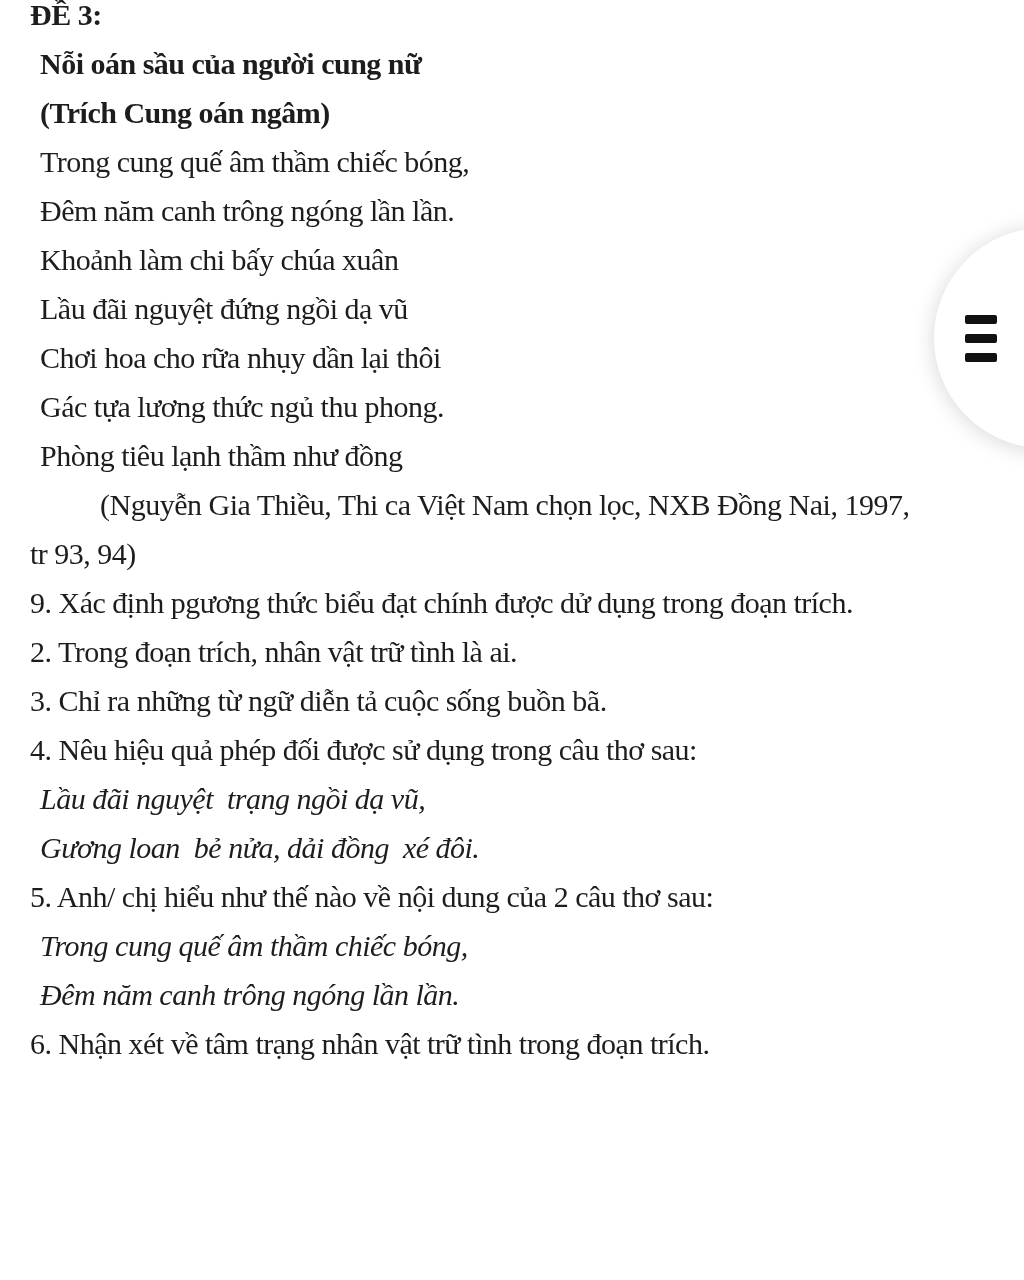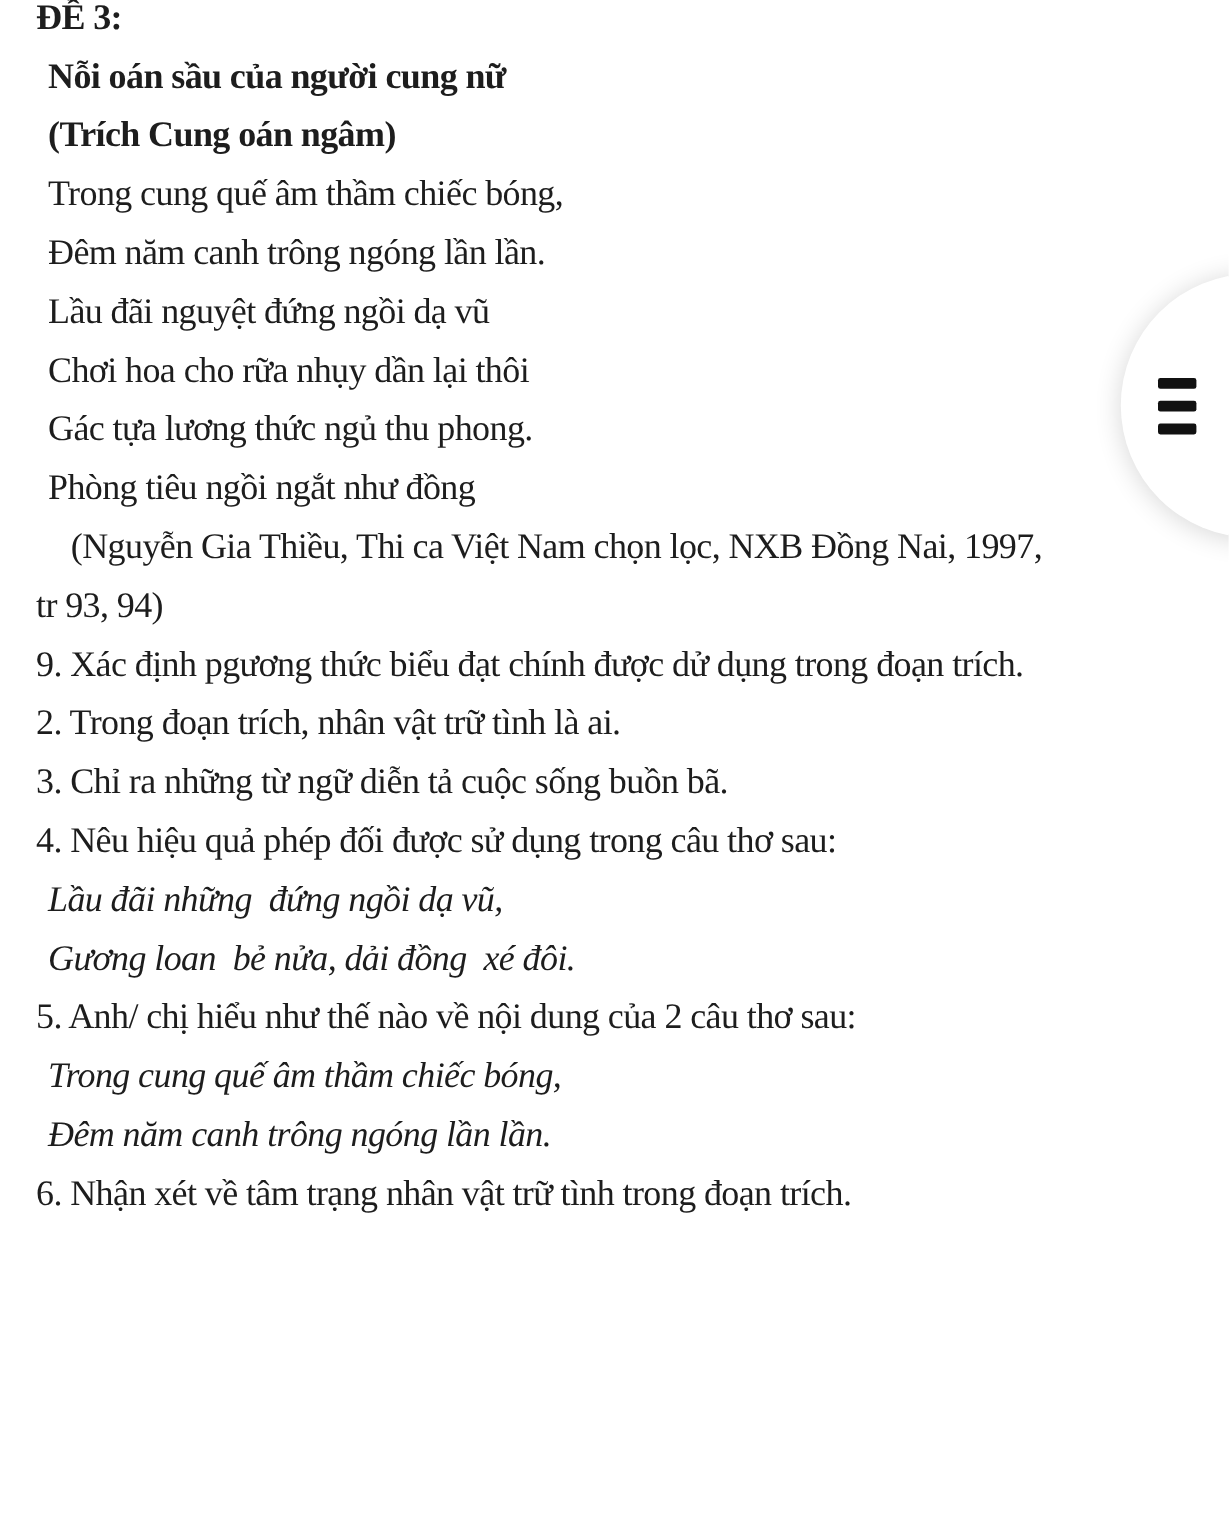--- a/index.html
+++ b/index.html
@@ -27,21 +27,21 @@
     line-height: 49px;
     font-size: 30px;
     letter-spacing: -0.5px;
     white-space: pre;
     color: #1d1d1d;
   }
   .left    { padding-left: 30px; }
   .center  { text-align: left; padding-left: 40px; }
   .bold    { font-weight: bold; }
   .italic  { font-style: italic; }
-  .indent  { padding-left: 59px; }
+  .indent  { padding-left: 100px; }
   
   .cutoff-line {
     position: absolute;
     top: 1272px;
     left: 32px;
     width: 720px;
     height: 7px;
     background:
       repeating-linear-gradient(90deg, #1c1c1c 0 8px, transparent 8px 26px),
       repeating-linear-gradient(90deg, #1c1c1c 0 3px, transparent 3px 17px);
@@ -83,34 +83,35 @@
 
 <div class="page">
 
   <div class="doc">
     <div class="line left bold">ĐỀ 3:</div>
     <div class="line center bold">Nỗi oán sầu của người cung nữ</div>
     <div class="line center bold">(Trích Cung oán ngâm)</div>
 
     <div class="line center">Trong cung quế âm thầm chiếc bóng,</div>
     <div class="line center">Đêm năm canh trông ngóng lần lần.</div>
+    <div class="line center">Khoảnh làm chi bấy chúa xuân</div>
     <div class="line center">Lầu đãi nguyệt đứng ngồi dạ vũ</div>
     <div class="line center">Chơi hoa cho rữa nhụy dần lại thôi</div>
     <div class="line center">Gác tựa lương thức ngủ thu phong.</div>
-    <div class="line center">Phòng tiêu ngồi ngắt như đồng</div>
+    <div class="line center">Phòng tiêu lạnh thầm như đồng</div>
 
     <div class="line indent">(Nguyễn Gia Thiều, Thi ca Việt Nam chọn lọc, NXB Đồng Nai, 1997,</div>
     <div class="line left">tr 93, 94)</div>
 
     <div class="line left">9. Xác định pgương thức biểu đạt chính được dử dụng trong đoạn trích.</div>
     <div class="line left">2. Trong đoạn trích, nhân vật trữ tình là ai.</div>
     <div class="line left">3. Chỉ ra những từ ngữ diễn tả cuộc sống buồn bã.</div>
     <div class="line left">4. Nêu hiệu quả phép đối được sử dụng trong câu thơ sau:</div>
 
-    <div class="line center italic">Lầu đãi những  đứng ngồi dạ vũ,</div>
+    <div class="line center italic">Lầu đãi nguyệt  trạng ngồi dạ vũ,</div>
     <div class="line center italic">Gương loan  bẻ nửa, dải đồng  xé đôi.</div>
 
     <div class="line left">5. Anh/ chị hiểu như thế nào về nội dung của 2 câu thơ sau:</div>
 
     <div class="line center italic">Trong cung quế âm thầm chiếc bóng,</div>
     <div class="line center italic">Đêm năm canh trông ngóng lần lần.</div>
 
     <div class="line left">6. Nhận xét về tâm trạng nhân vật trữ tình trong đoạn trích.</div>
   </div>
 

